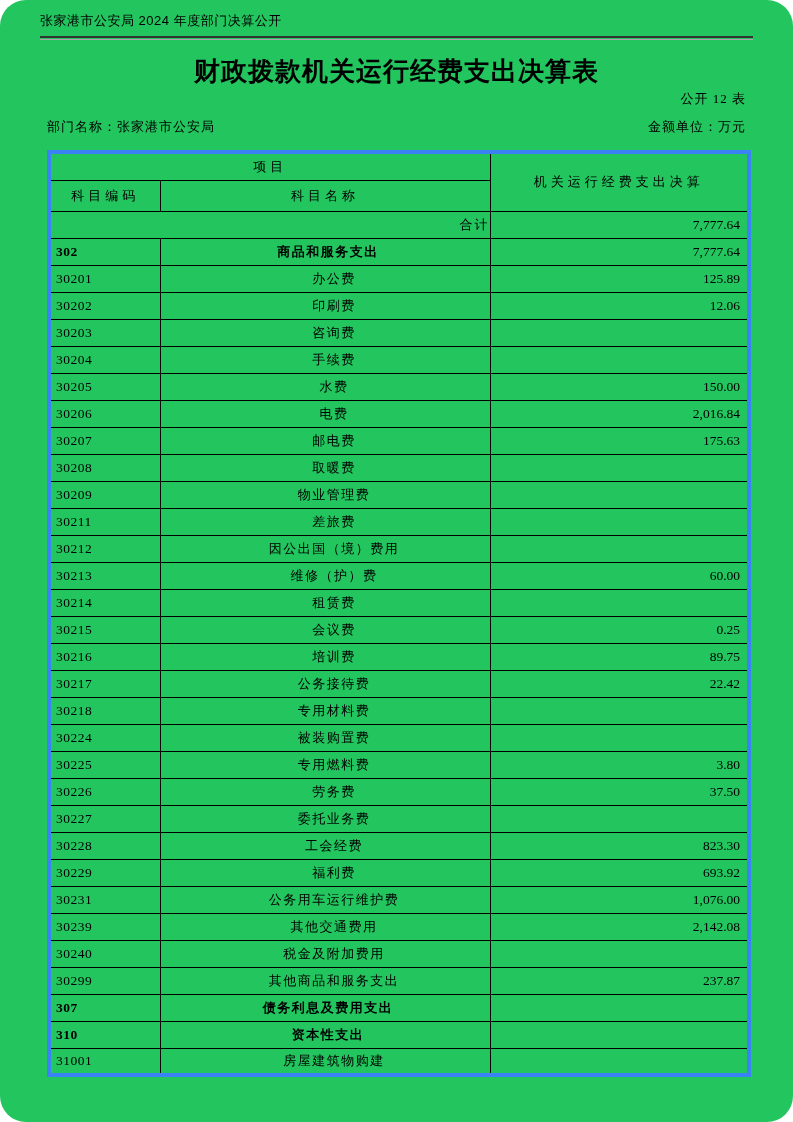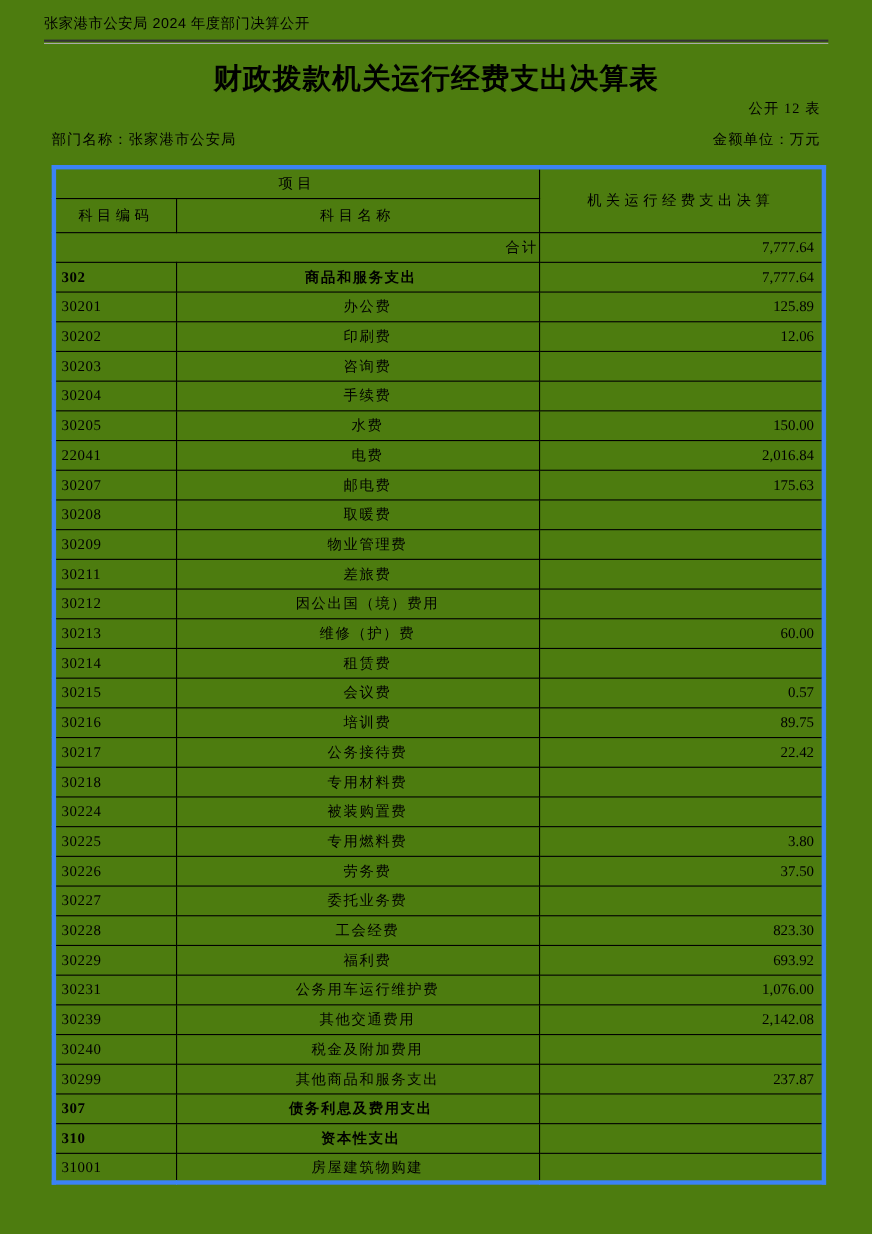--- a/index.html
+++ b/index.html
@@ -1,24 +1,25 @@
 <!DOCTYPE html>
 <html><head>
 <meta charset="utf-8">
 <style>
   * { margin: 0; padding: 0; box-sizing: border-box; }
   html, body { background: #ffffff; }
   .page {
     position: relative;
     width: 793px;
     height: 1122px;
-    background: #4d7c0f;
+    background: #22c55e;
     font-family: "Liberation Serif", "DejaVu Serif", serif;
     color: #000000;
     overflow: hidden;
+    border-radius: 26px;
   }
 
   
   .doc-header {
     position: absolute;
     left: 40px;
     top: 12px;
     width: 713px;
   }
   .doc-header-text {
@@ -192,21 +193,21 @@
           <td class="cell code">30204</td>
           <td class="cell name indent">手续费</td>
           <td class="cell val"></td>
         </tr>
         <tr>
           <td class="cell code">30205</td>
           <td class="cell name indent">水费</td>
           <td class="cell val">150.00</td>
         </tr>
         <tr>
-          <td class="cell code">22041</td>
+          <td class="cell code">30206</td>
           <td class="cell name indent">电费</td>
           <td class="cell val">2,016.84</td>
         </tr>
         <tr>
           <td class="cell code">30207</td>
           <td class="cell name indent">邮电费</td>
           <td class="cell val">175.63</td>
         </tr>
         <tr>
           <td class="cell code">30208</td>
@@ -234,21 +235,21 @@
           <td class="cell val">60.00</td>
         </tr>
         <tr>
           <td class="cell code">30214</td>
           <td class="cell name indent">租赁费</td>
           <td class="cell val"></td>
         </tr>
         <tr>
           <td class="cell code">30215</td>
           <td class="cell name indent">会议费</td>
-          <td class="cell val">0.57</td>
+          <td class="cell val">0.25</td>
         </tr>
         <tr>
           <td class="cell code">30216</td>
           <td class="cell name indent">培训费</td>
           <td class="cell val">89.75</td>
         </tr>
         <tr>
           <td class="cell code">30217</td>
           <td class="cell name indent">公务接待费</td>
           <td class="cell val">22.42</td>

